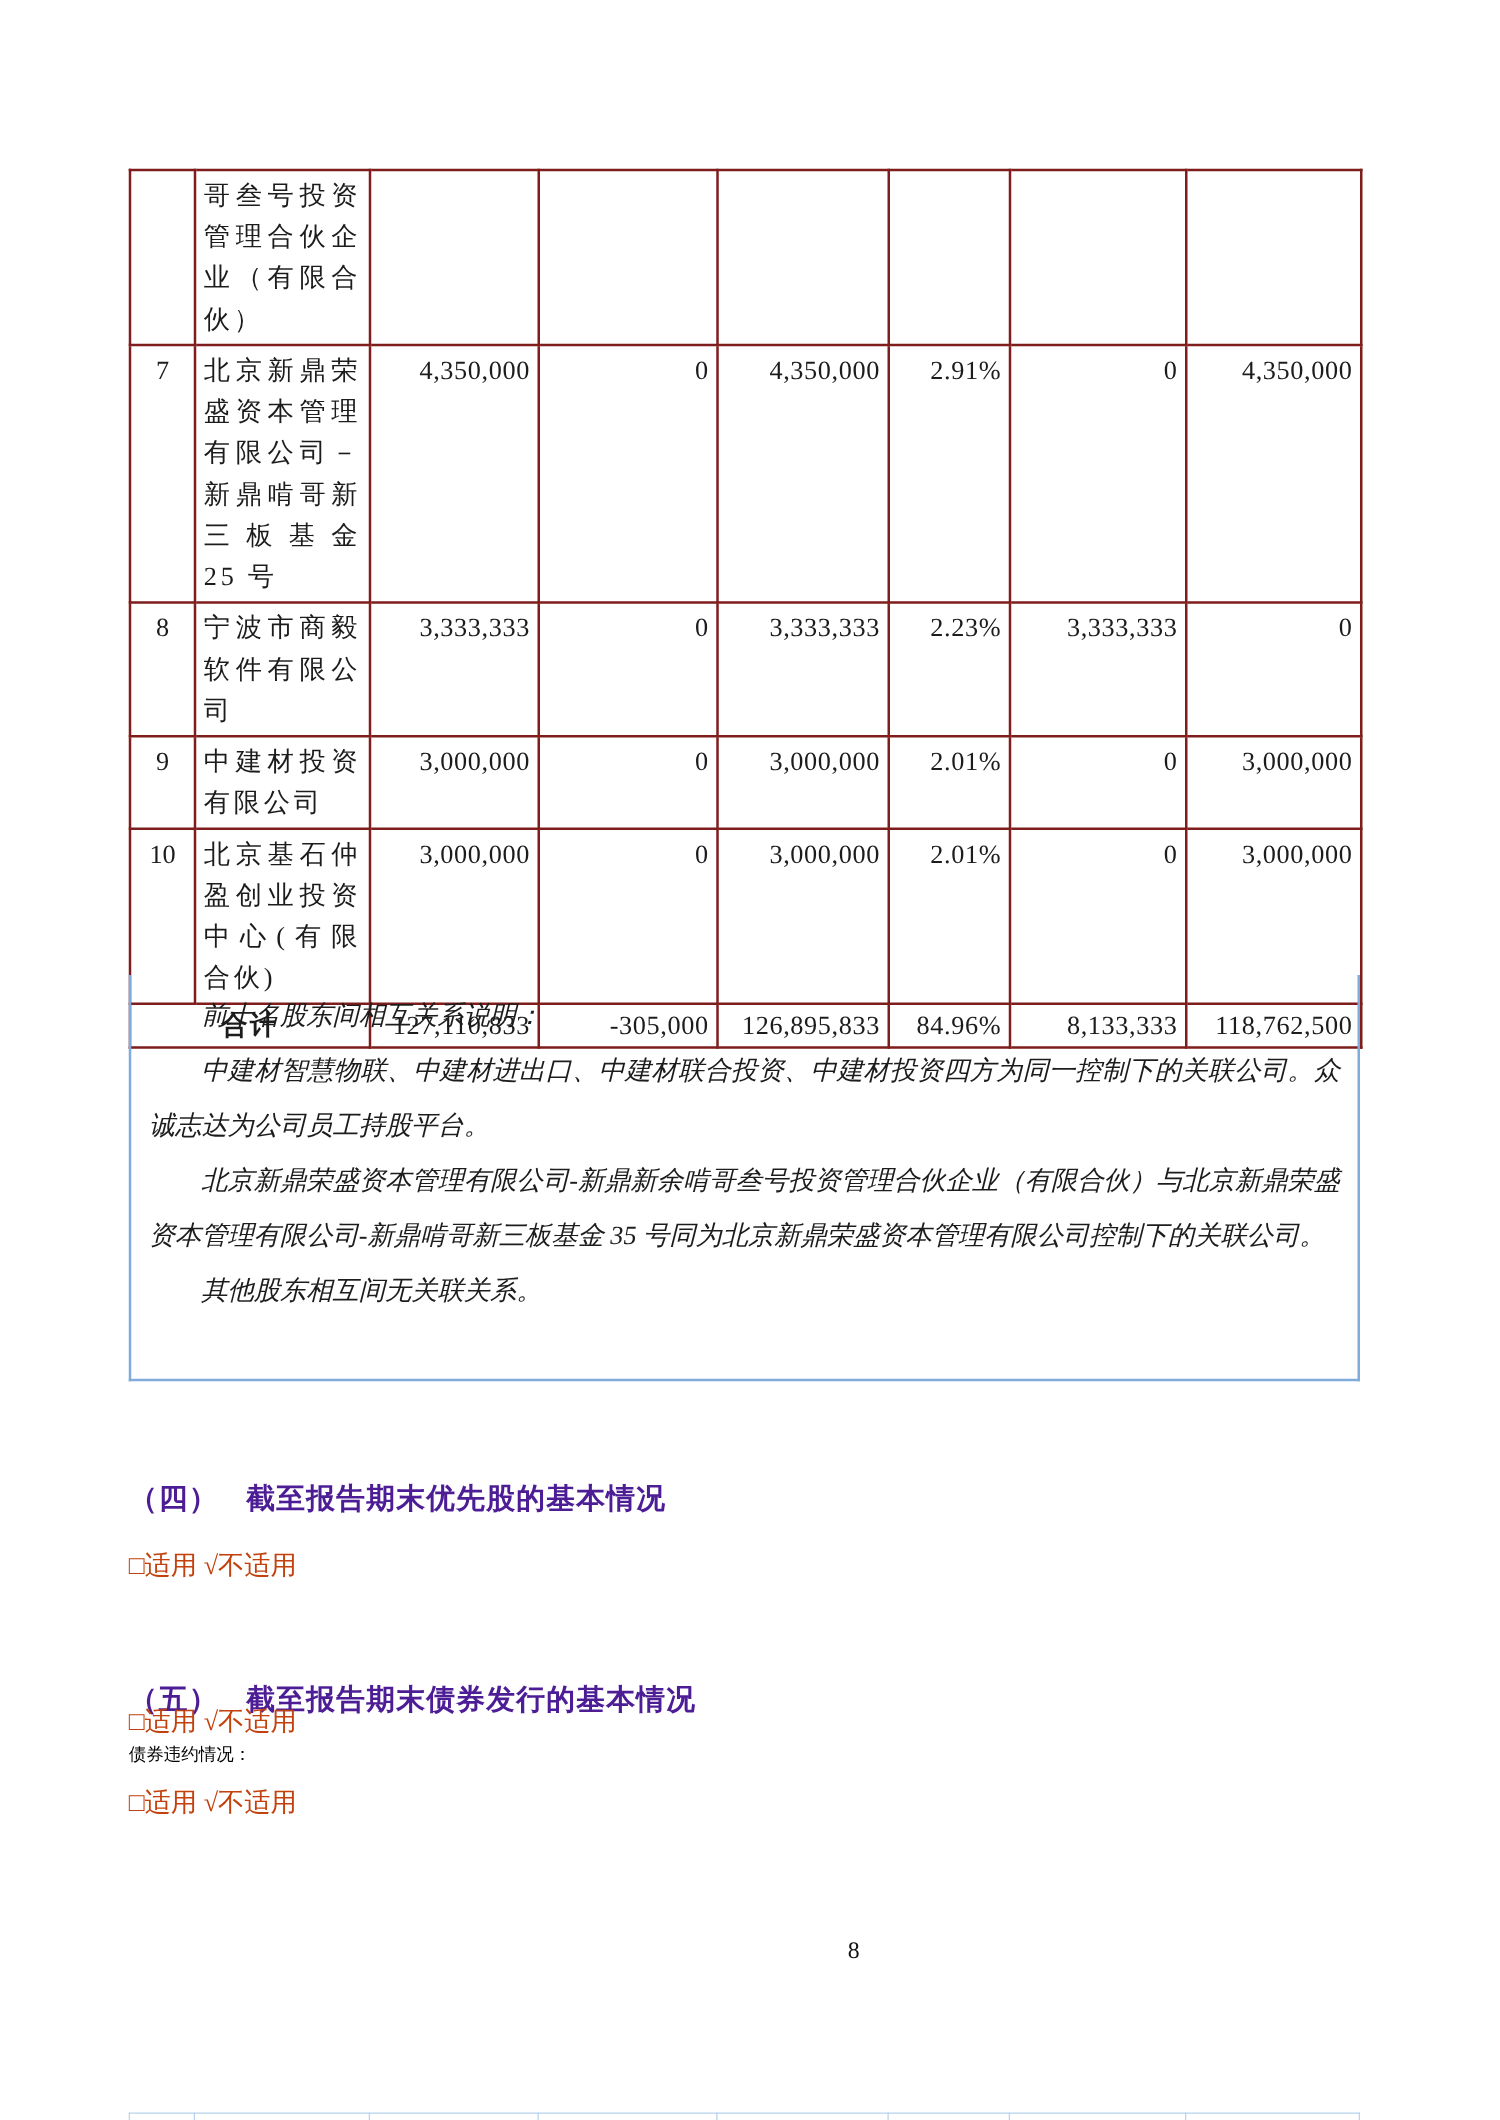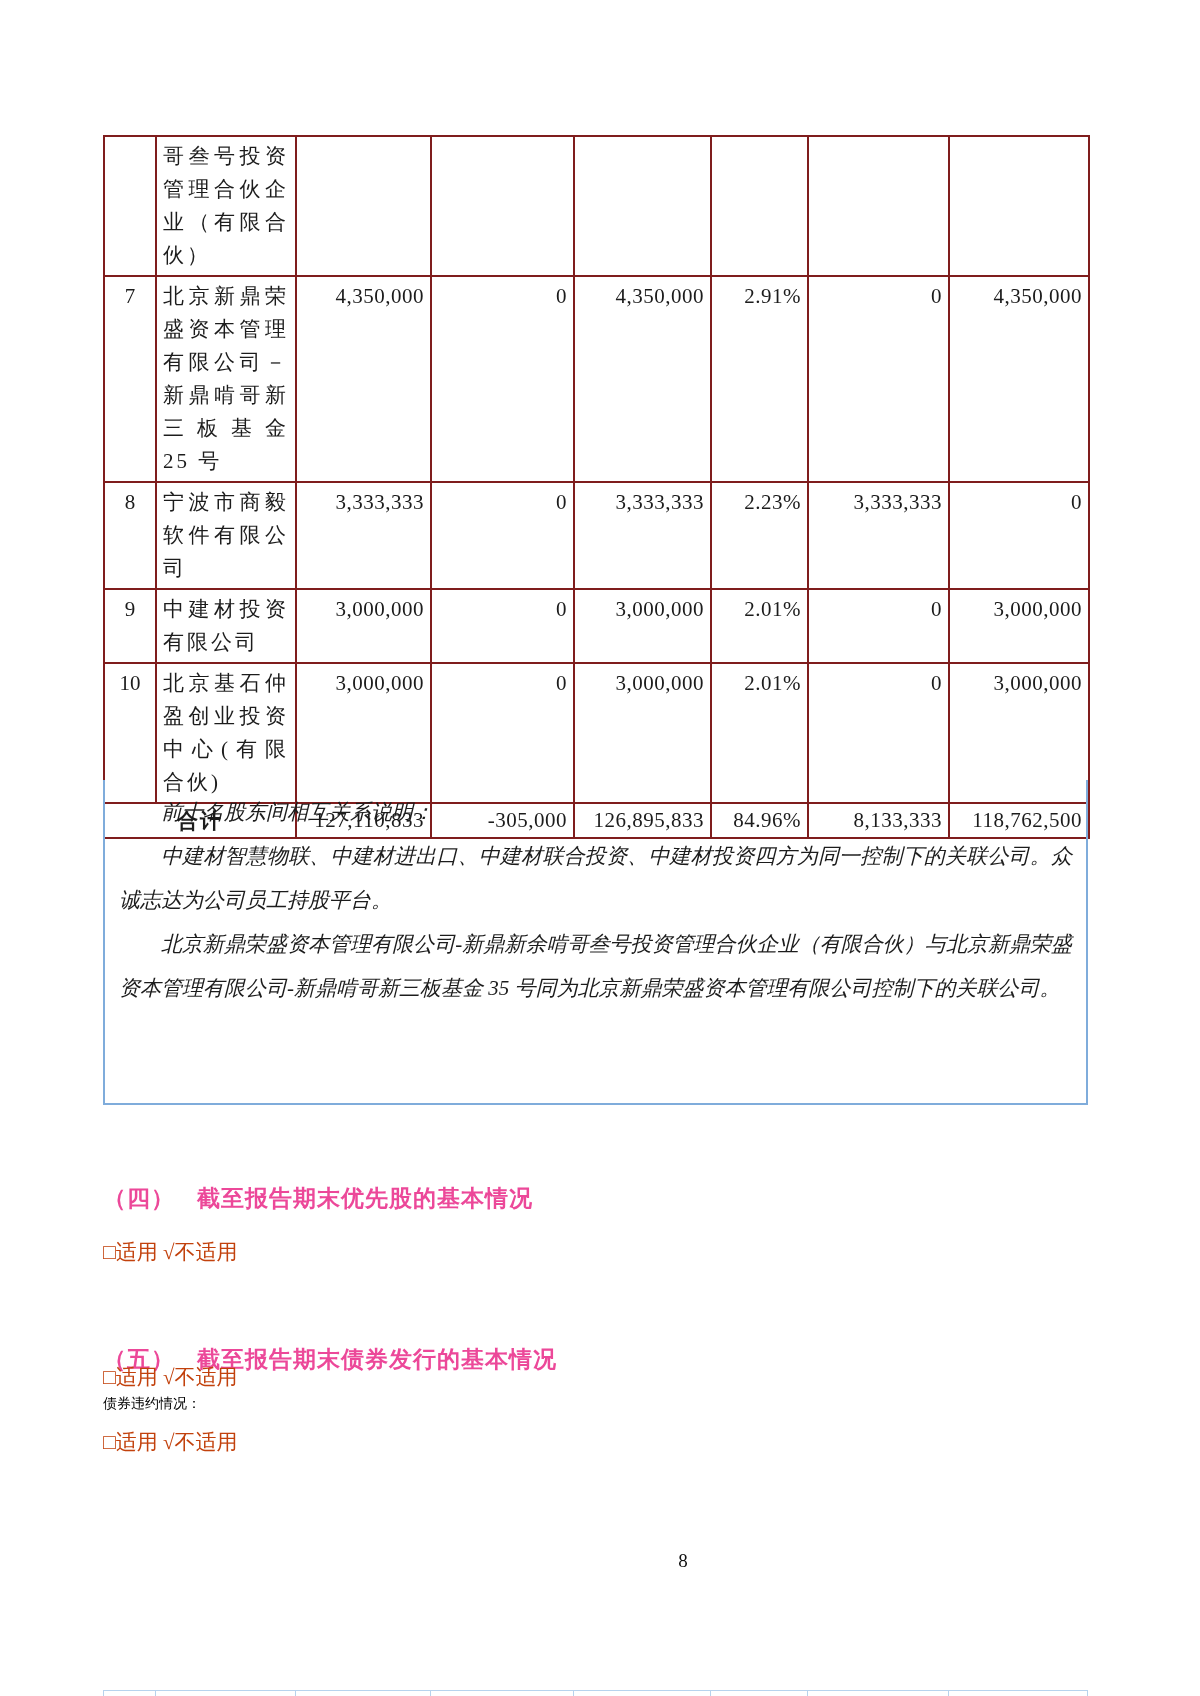--- a/index.html
+++ b/index.html
@@ -33,21 +33,21 @@
   }
   
   .notes-box {
     position:absolute; left:103px; top:780px; width:985px; height:325px;
     box-sizing:border-box; border:2px solid #7FACDB; border-top:none;
     padding:10px 14px 0 14px; font-size:21px; line-height:44px;
   }
   .notes-box p { margin:0; text-indent:2em; text-align:justify;font-style:italic; }
   
   .sec-heading {
-    position:absolute; left:103px; color:#ec4899;
+    position:absolute; left:103px; color:#4c1d95;
     font-family:"Liberation Sans","DejaVu Sans",sans-serif;
     font-weight:bold; font-size:23px; letter-spacing:1px;
   }
   .sec-heading .sec-num { margin-right:22px; }
   .sec-4 { top:1183px; }
   .sec-5 { top:1344px; }
   .appl { position:absolute; left:103px; font-size:21px; color:#c2410c; }
   .appl-1 { top:1238px; }
   .appl-2 { top:1363px; }
   .appl-3 { top:1428px; }
@@ -141,20 +141,21 @@
         <td class="num">8,133,333</td>
         <td class="num">118,762,500</td>
       </tr>
     </tbody>
   </table>
 
   <div class="notes-box">
     <p>前十名股东间相互关系说明：</p>
     <p>中建材智慧物联、中建材进出口、中建材联合投资、中建材投资四方为同一控制下的关联公司。众诚志达为公司员工持股平台。</p>
     <p>北京新鼎荣盛资本管理有限公司-新鼎新余啃哥叁号投资管理合伙企业（有限合伙）与北京新鼎荣盛资本管理有限公司-新鼎啃哥新三板基金 35 号同为北京新鼎荣盛资本管理有限公司控制下的关联公司。</p>
+    <p>其他股东相互间无关联关系。</p>
   </div>
 
   <div class="sec-heading sec-4">
     <span class="sec-num">（四）</span><span>截至报告期末优先股的基本情况</span>
   </div>
   <div class="appl appl-1">□适用  √不适用</div>
 
   <div class="sec-heading sec-5">
     <span class="sec-num">（五）</span><span>截至报告期末债券发行的基本情况</span>
   </div>

